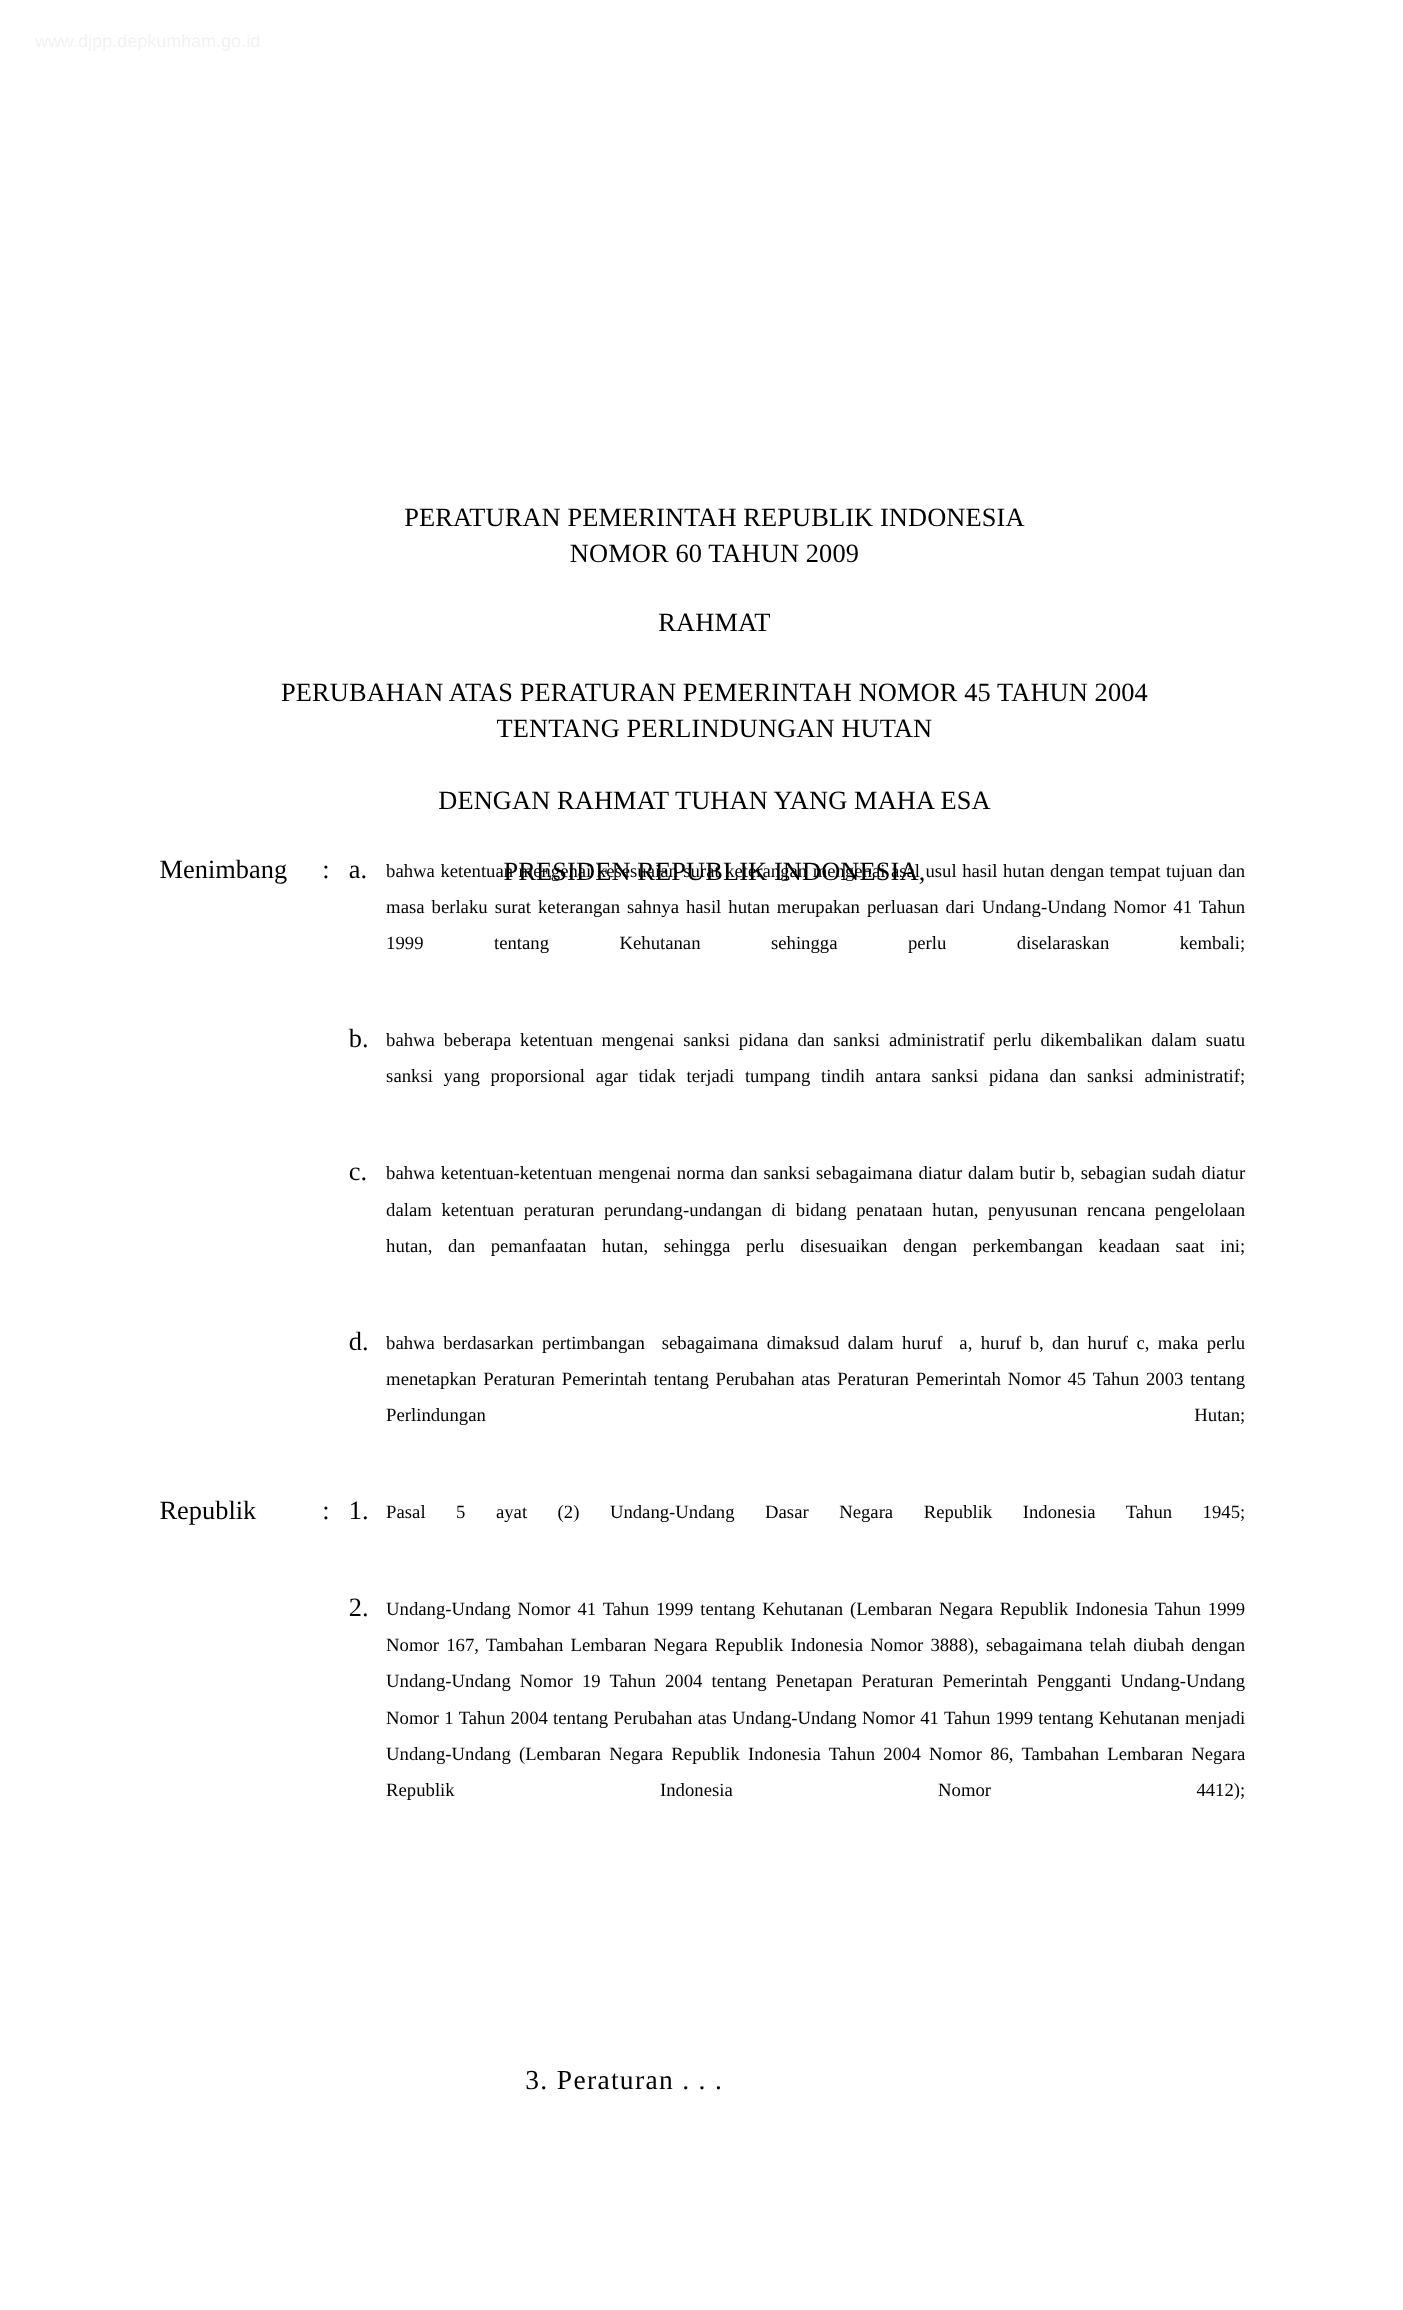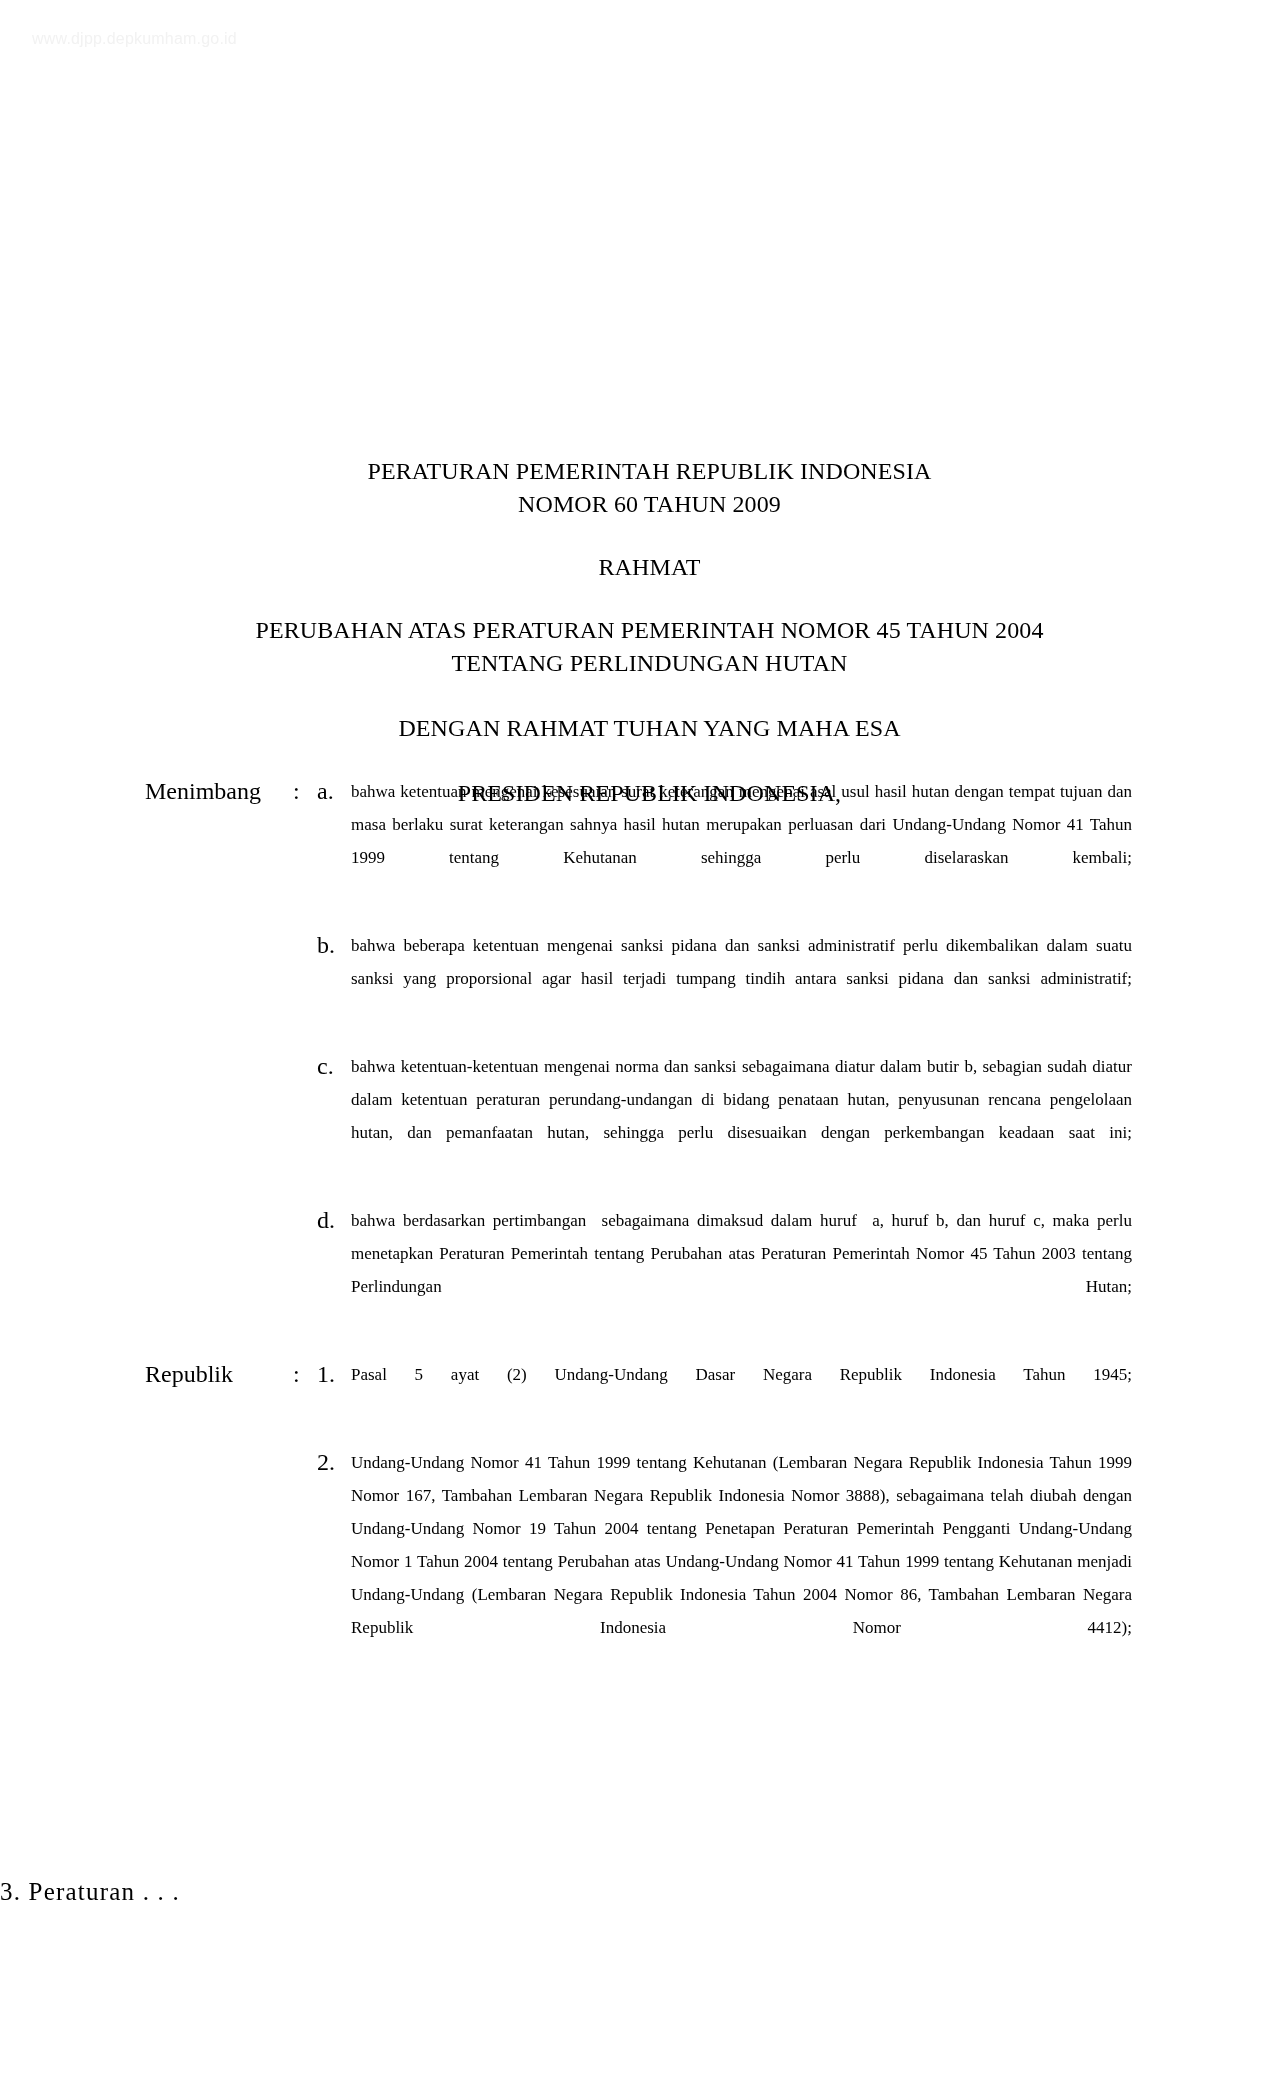--- a/index.html
+++ b/index.html
@@ -111,20 +111,21 @@
   .clause.cont .colon-col {
     visibility: hidden;
   }
 
   
   .catchword {
     position: absolute;
     left: 0;
     top: 1875px;
     width: 1275px;
+    text-align: center;
     padding-right: 140px;
     box-sizing: border-box;
   }
   .catchword span {
     font-family: "Liberation Serif", "DejaVu Serif", serif;
     font-size: 25px;
     line-height: 34px;
     letter-spacing: 1.2px;
   }
 </style>
@@ -157,21 +158,21 @@
         <div class="lbl-col">Menimbang</div>
         <div class="colon-col">:</div>
         <div class="marker-col">a.</div>
         <div class="text-col">bahwa ketentuan mengenai kesesuaian surat keterangan mengenai asal usul hasil hutan dengan tempat tujuan dan masa berlaku surat keterangan sahnya hasil hutan merupakan perluasan dari Undang-Undang Nomor 41 Tahun 1999 tentang Kehutanan sehingga perlu diselaraskan kembali;</div>
       </div>
 
       <div class="clause cont">
         <div class="lbl-col"></div>
         <div class="colon-col"></div>
         <div class="marker-col">b.</div>
-        <div class="text-col">bahwa beberapa ketentuan mengenai sanksi pidana dan sanksi administratif perlu dikembalikan dalam suatu sanksi yang proporsional agar hasil terjadi tumpang tindih antara sanksi pidana dan sanksi administratif;</div>
+        <div class="text-col">bahwa beberapa ketentuan mengenai sanksi pidana dan sanksi administratif perlu dikembalikan dalam suatu sanksi yang proporsional agar tidak terjadi tumpang tindih antara sanksi pidana dan sanksi administratif;</div>
       </div>
 
       <div class="clause cont">
         <div class="lbl-col"></div>
         <div class="colon-col"></div>
         <div class="marker-col">c.</div>
         <div class="text-col">bahwa ketentuan-ketentuan mengenai norma dan sanksi sebagaimana diatur dalam butir b, sebagian sudah diatur dalam ketentuan peraturan perundang-undangan di bidang penataan hutan, penyusunan rencana pengelolaan hutan, dan pemanfaatan hutan, sehingga perlu disesuaikan dengan perkembangan keadaan saat ini;</div>
       </div>
 
       <div class="clause cont">

